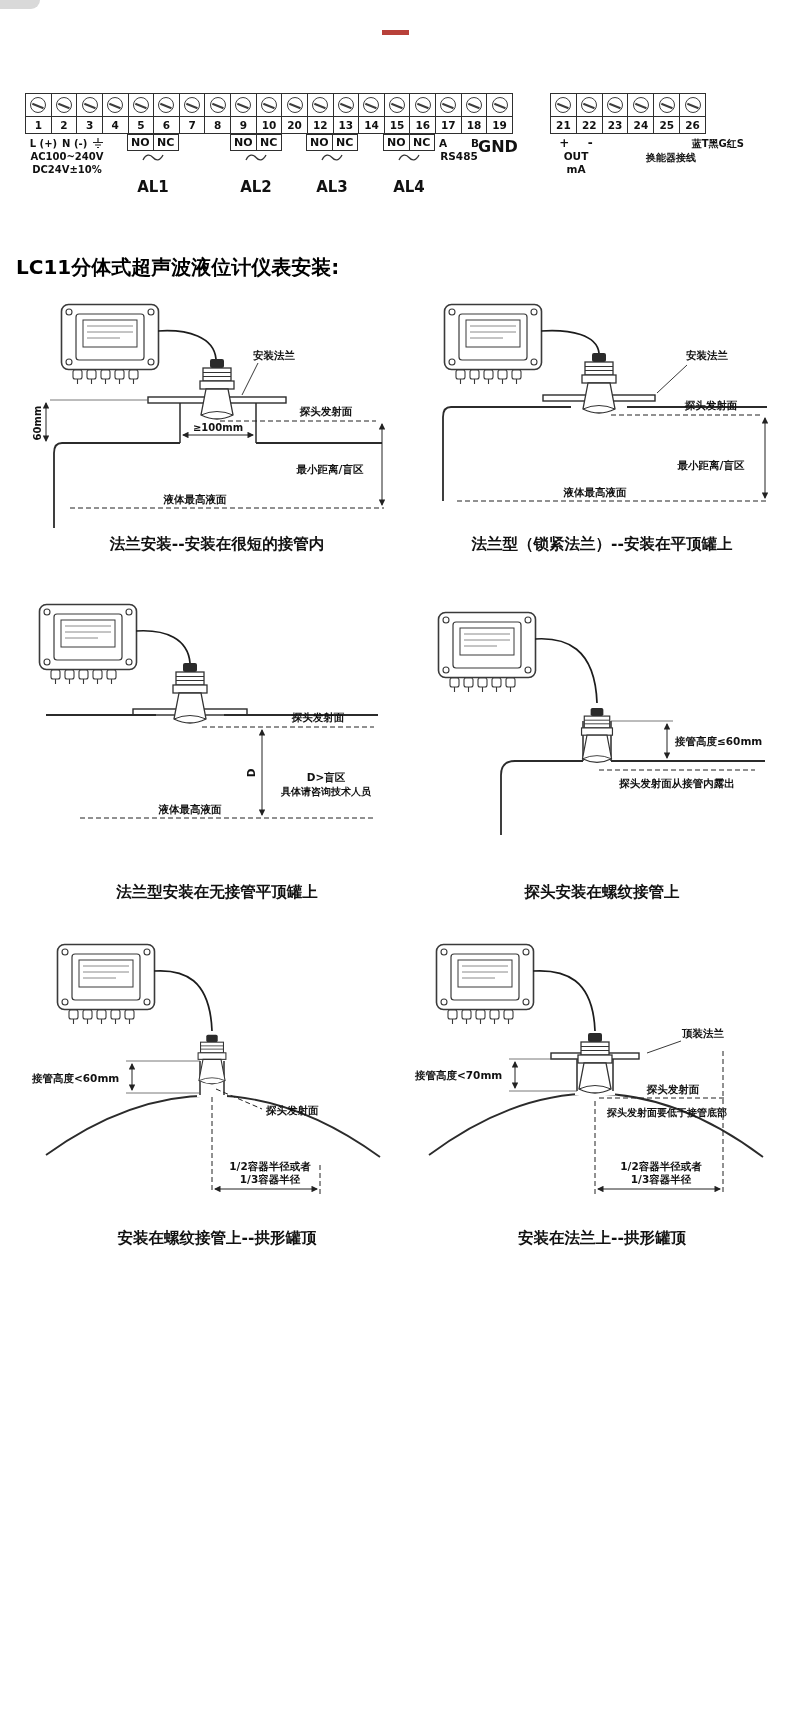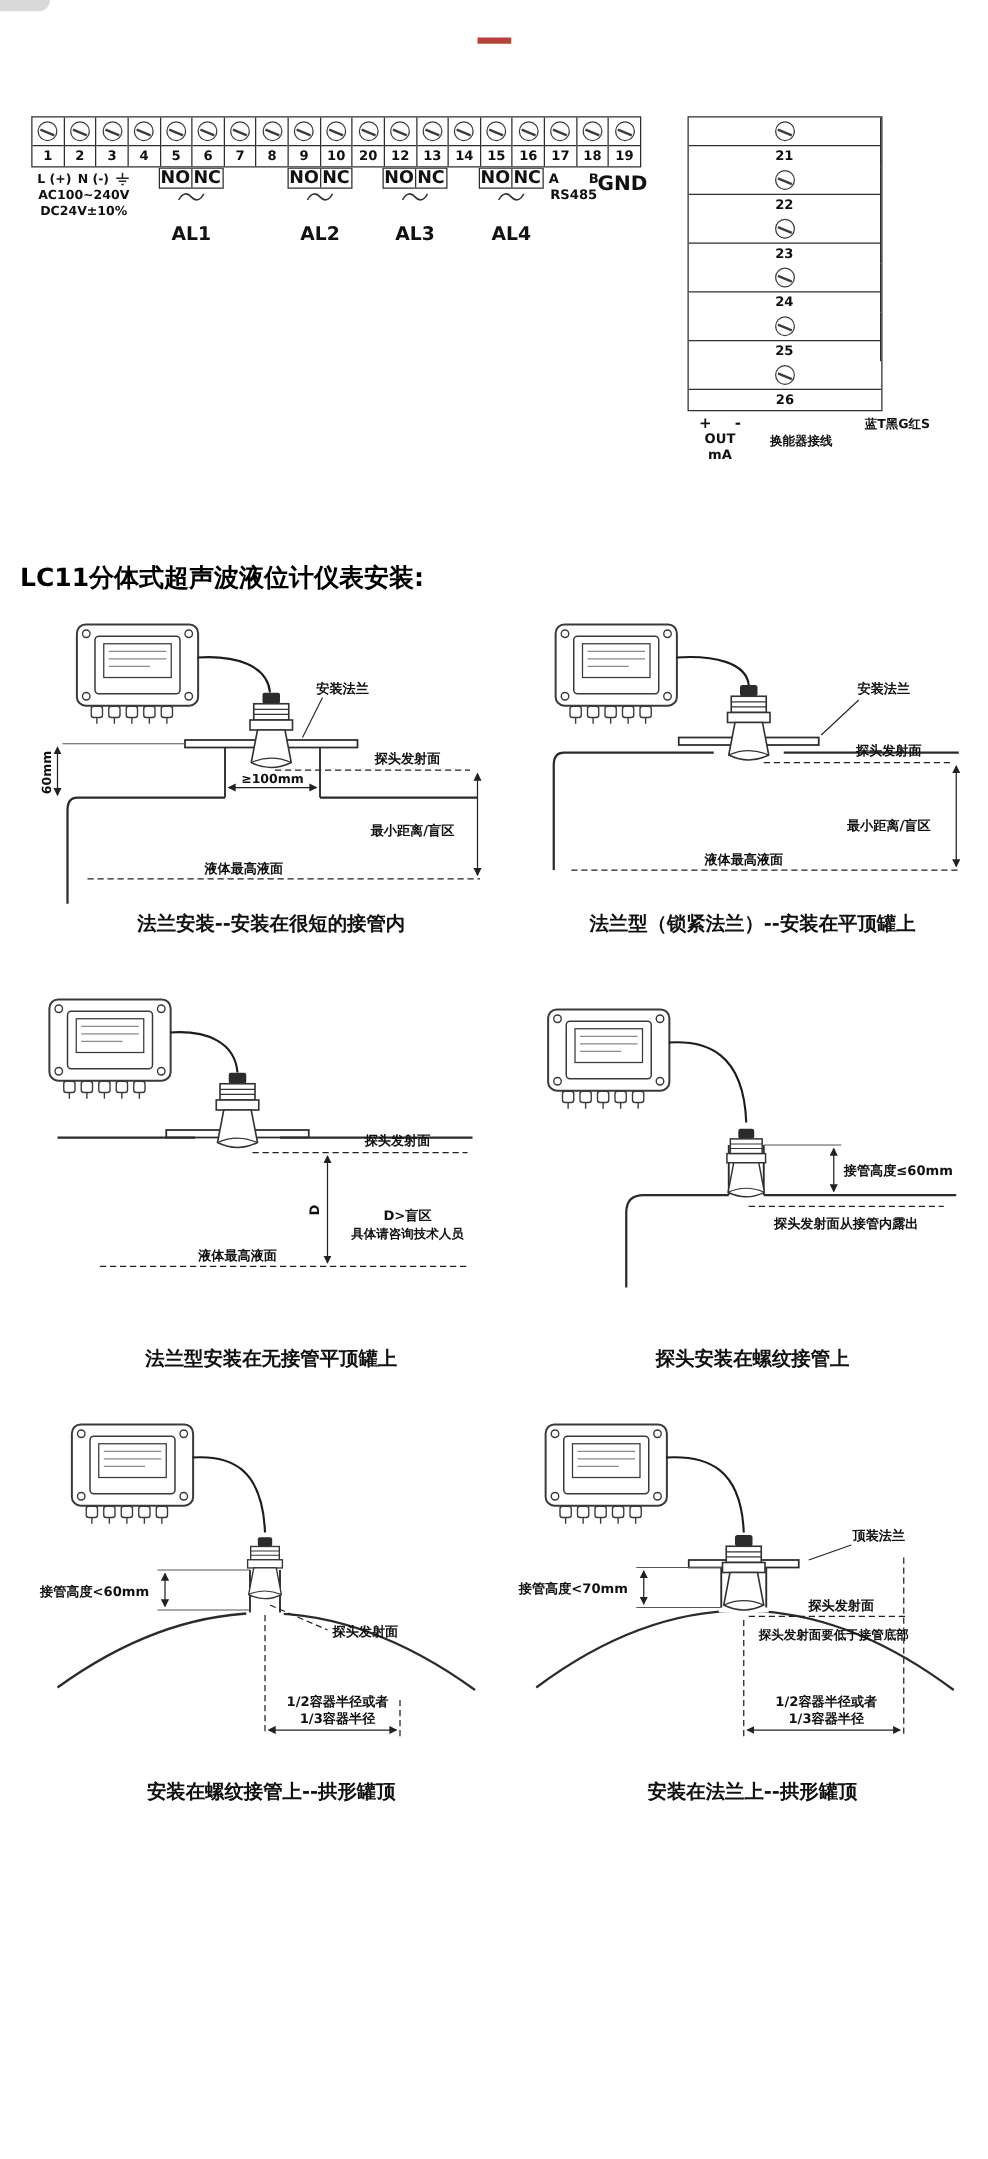--- a/index.html
+++ b/index.html
@@ -9,43 +9,43 @@
 
   header{text-align:center;}
   h1{margin:58px 0 0 0;font-size:68px;font-weight:900;color:#3d3d3d;letter-spacing:8px;}
   .red-dash{width:27px;height:5px;background:#b8413a;margin:30px auto 0 auto;}
 
   
   .wiring{margin:58px 0 0 25px;display:flex;gap:37px;}
   .tblock{display:flex;flex-direction:column;}
   .tstrip{display:flex;border:1.6px solid #2f2f2f;background:#fff;}
   #strip-left{width:486px;}
-  #strip-right{width:154px;flex-direction:column;}
+  #strip-right{width:154px;}
   .tcell{flex:1;border-right:1.3px solid #2f2f2f;display:flex;flex-direction:column;box-sizing:border-box;}
   .tcell:last-child{border-right:none;}
   .screw{width:16px;height:16px;border:1.6px solid #3c3c3c;border-radius:50%;position:relative;margin:3px auto;background:#fff;box-sizing:border-box;}
   .screw::after{content:"";position:absolute;left:1px;right:1px;top:48%;height:1.5px;background:#3c3c3c;transform:rotate(22deg);}
   .tnum{border-top:1.3px solid #2f2f2f;height:16px;line-height:16px;text-align:center;font-size:10.5px;font-weight:bold;color:#111;}
   .labels{position:relative;height:72px;font-weight:bold;color:#111;}
   .labels .abs{position:absolute;}
   .power-block{left:-6px;top:3px;width:96px;text-align:center;font-size:10px;line-height:13px;}
   .power-line1{display:flex;justify-content:center;align-items:center;gap:5px;}
   .relay-group{top:0;width:52px;text-align:center;}
   .nonc-box{display:flex;border:1.4px solid #2f2f2f;height:15px;box-sizing:content-box;background:#fff;}
-  .nonc-box span{flex:1;font-size:14px;line-height:15px;font-weight:bold;}
+  .nonc-box span{flex:1;font-size:11px;line-height:15px;font-weight:bold;}
   .nonc-box span + span{border-left:1.3px solid #2f2f2f;}
   .coil{display:block;margin:2px auto 0 auto;}
   .relay-label{font-size:15px;margin-top:16px;}
   .rs485-block{left:402px;top:3px;width:64px;text-align:center;font-size:10.5px;line-height:13px;}
   .rs485-ab{display:flex;justify-content:space-around;}
   .gnd-label{left:452px;top:3px;width:42px;text-align:center;font-size:16px;}
   .out-block{left:0;top:3px;width:52px;text-align:center;font-size:10.5px;line-height:13px;}
   .out-pm{display:flex;justify-content:space-around;font-size:12px;}
   .td-colors{left:77px;top:3px;width:77px;display:flex;justify-content:flex-end;font-size:10px;margin-left:40px;}
-  .td-label{left:36px;top:17px;width:110px;text-align:center;font-size:10px;}
+  .td-label{left:36px;top:17px;width:110px;text-align:right;font-size:10px;}
 
   
   .section-heading{margin:48px 0 22px 16px;font-size:20px;font-weight:bold;color:#000;}
 
   
   .diagrams-wrap{margin:0 0 40px 27px;text-align:right;}
   svg text{font-family:"DejaVu Sans","Liberation Sans",sans-serif;fill:#111;}
   .ann{font-size:10.5px;font-weight:bold;}
   .ann-s{font-size:10px;font-weight:bold;}
   .dim{font-size:10px;font-weight:bold;}

